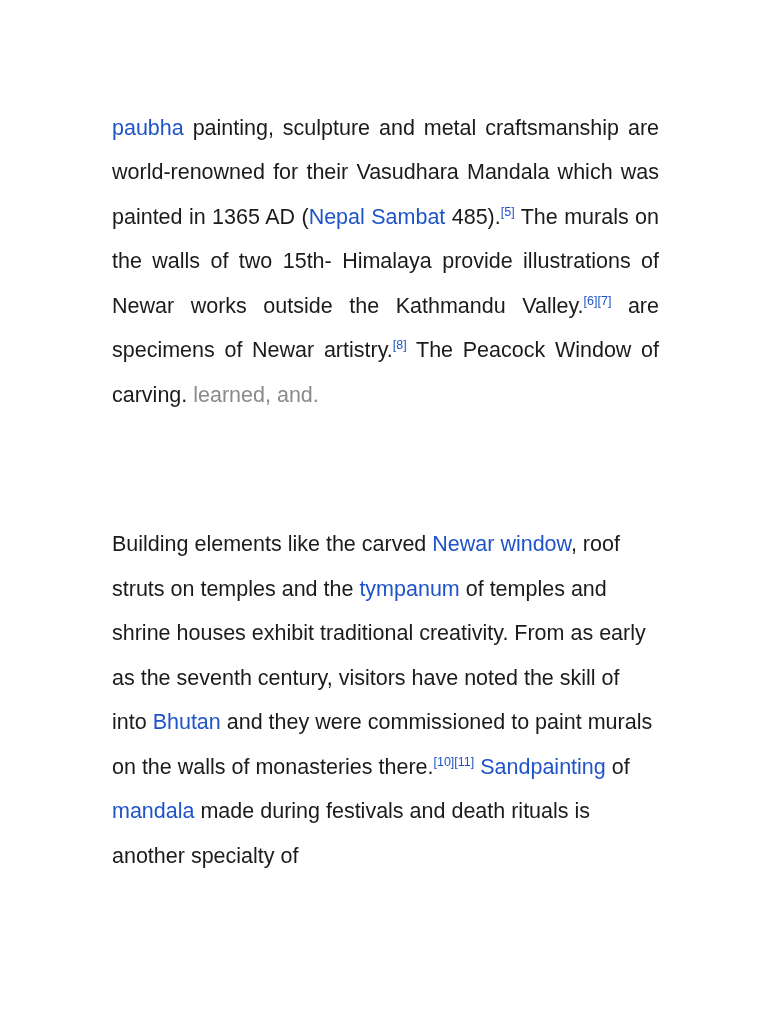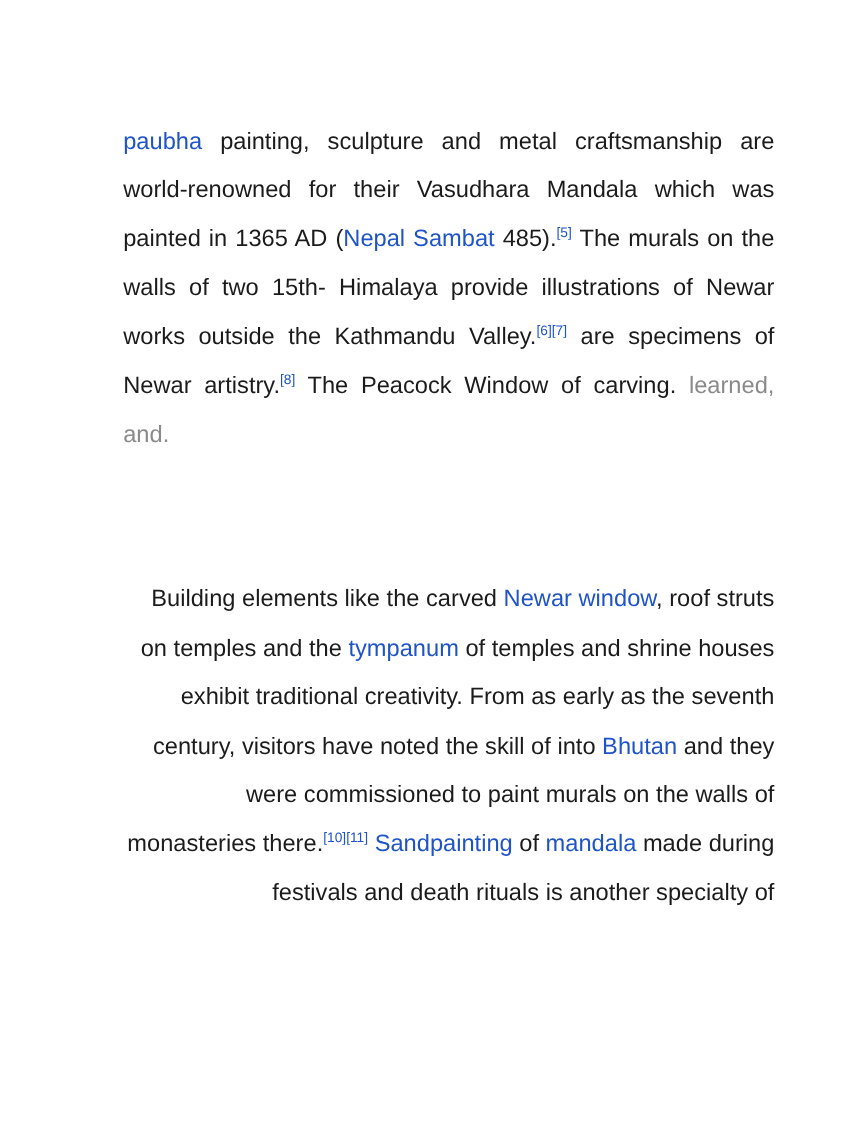--- a/index.html
+++ b/index.html
@@ -13,33 +13,33 @@
     font-family: "Liberation Sans", sans-serif;
     color: #1a1a1a;
     -webkit-font-smoothing: antialiased;
   }
   .page {
     position: relative;
     width: 768px;
     height: 1024px;
     background: #ffffff;
     box-sizing: border-box;
-    padding: 84px 64px 0 112px;
+    padding: 84px 109px 0 112px;
   }
   .para {
     font-size: 21.5px;
     line-height: 44.5px;
     color: #1b1b1b;
   }
   .para-justified {
     text-align: justify;
     text-justify: inter-word;
   }
   .para-left {
-    text-align: right;
+    text-align: left;
   }
   .gap {
     height: 62px;
   }
   a.link {
     color: #1f54c9;
     text-decoration: none;
   }
   sup.ref {
     font-size: 12.5px;

